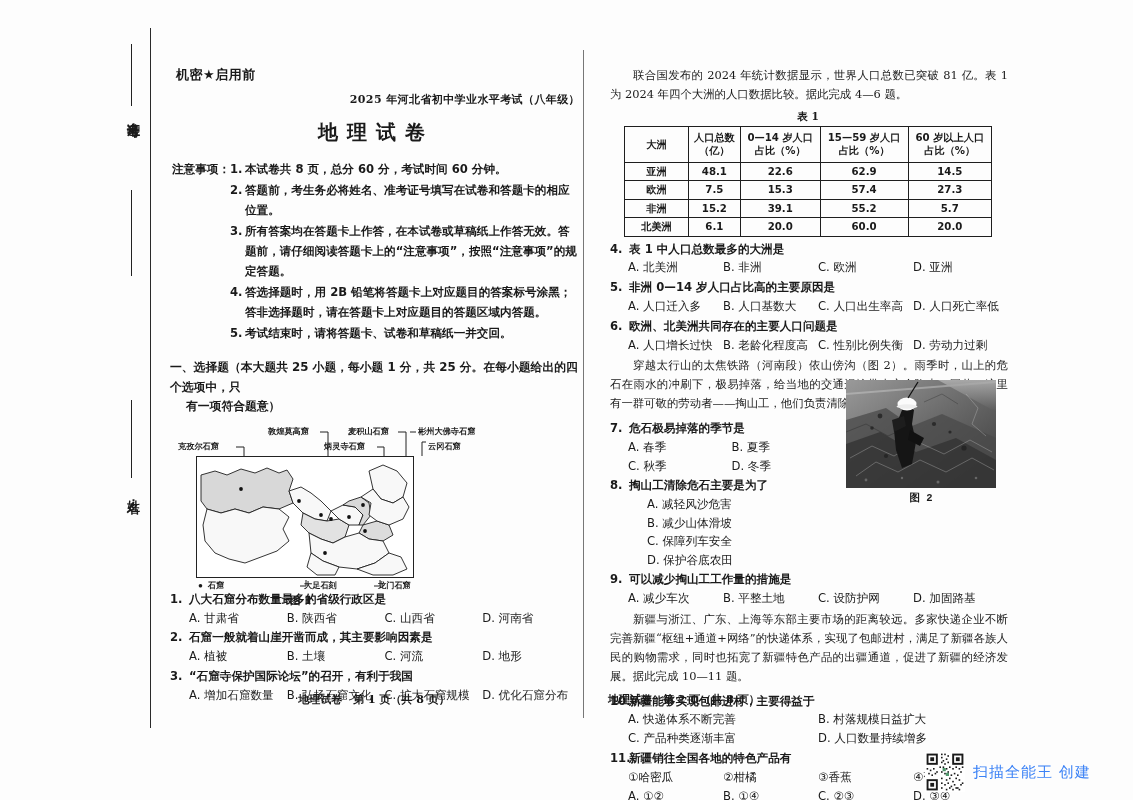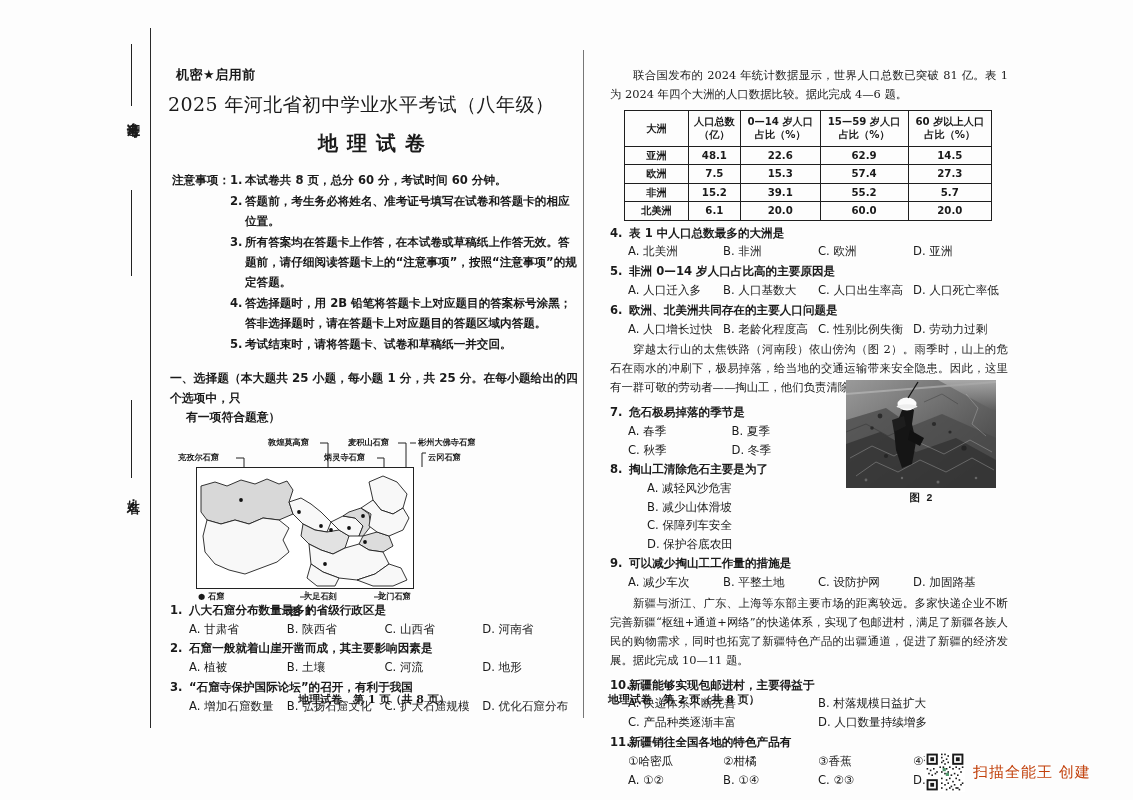--- a/index.html
+++ b/index.html
@@ -47,22 +47,22 @@
     position: absolute; left: 583px; top: 50px;
     width: 0; height: 668px; border-left: 1.1px solid #777;
   }
 
   
   .secret {
     font-size: 13px; font-weight: 700; letter-spacing: .5px;
     margin: 16px 0 8px 8px;
   }
   .main-title {
-    text-align: left; font-family: "DejaVu Serif", "Liberation Serif", serif;
-    font-size: 19px; font-weight: 400; letter-spacing: .4px;
+    text-align: right; font-family: "DejaVu Serif", "Liberation Serif", serif;
+    font-size: 11px; font-weight: 700; letter-spacing: .4px;
     margin: 4px 0 2px 0;
   }
   .sub-title {
     text-align: center; font-family: "DejaVu Serif", "Liberation Serif", serif;
     font-size: 20px; font-weight: 700; letter-spacing: 9px;
     margin: 12px 0 14px 4px;
   }
 
   .notice-wrap { margin: 10px 0 0 4px; font-size: 11.6px; line-height: 1.72; }
   .notice-row { display: flex; }
@@ -104,21 +104,21 @@
   .fig1-labels { position: relative; height: 34px; }
   .fig1-lab {
     position: absolute; font-size: 8.2px; font-weight: 700; white-space: nowrap;
     font-family: "DejaVu Sans", "Liberation Sans", sans-serif;
   }
   .fig1-map {
     position: absolute; left: 24px; top: 34px; width: 218px; height: 122px;
     border: 1.2px solid #222; overflow: hidden; background: #fff;
   }
   .fig1-bottom { position: absolute; left: 24px; top: 158px; width: 300px; height: 16px; }
-  .fig1-blab { position: absolute; font-size: 8.2px; font-weight: 700; white-space: nowrap; }
+  .fig1-blab { position: absolute; font-size: 8.2px; font-weight: 700; white-space: nowrap; font-family: Liberation Mono, monospace; }
   .fig-cap {
     text-align: left; font-size: 10.5px; font-weight: 700;
     font-family: "DejaVu Serif", "Liberation Serif", serif;
   }
   .fig1-cap-pos { position: absolute; left: 118px; top: 172px; }
 
   
   .tbl-cap {
     text-align: center; font-size: 10.5px; font-weight: 700;
     font-family: "DejaVu Serif", "Liberation Serif", serif;
@@ -151,21 +151,21 @@
   .footer {
     position: absolute; font-size: 11px; font-weight: 700;
     font-family: "DejaVu Serif", "Liberation Serif", serif;
   }
   .footer-left  { left: 168px; width: 412px; top: 692px; text-align: center; }
   .footer-right { left: 608px; width: 400px; top: 692px; text-align: left; }
 
   
   .qr-block { position: absolute; left: 925px; top: 752px; display: flex; align-items: center; gap: 8px; }
   .qr-code { width: 40px; height: 40px; }
-  .qr-text { font-size: 15px; color: #c2410c; white-space: nowrap; letter-spacing: 1px; }
+  .qr-text { font-size: 15px; color: #3b82f6; white-space: nowrap; letter-spacing: 1px; }
 </style>
 </head>
 <body>
 
 <div class="page">
 
   <div class="margin-strip">
     <div class="vline" style="left:131px; top:44px; height:62px;"></div>
     <div class="vtext" style="left:124px; top:112px;">准考证号：</div>
     <div class="vline" style="left:131px; top:190px; height:86px;"></div>
@@ -317,20 +317,21 @@
         <span class="opt">D. 优化石窟分布</span>
       </div>
     </div>
 
   </div>
 
   <div class="col col-right">
 
     <div class="passage" style="margin-top:16px;">联合国发布的 2024 年统计数据显示，世界人口总数已突破 81 亿。表 1 为 2024 年四个大洲的人口数据比较。据此完成 4—6 题。</div>
 
+    <div class="tbl-cap">表 1</div>
     <table class="t1">
       <thead>
         <tr>
           <th><span>大洲</span></th>
           <th><span class="hdr">人口总数<br>（亿）</span></th>
           <th><span class="hdr">0—14 岁人口<br>占比（%）</span></th>
           <th><span class="hdr">15—59 岁人口<br>占比（%）</span></th>
           <th><span class="hdr">60 岁以上人口<br>占比（%）</span></th>
         </tr>
       </thead>

